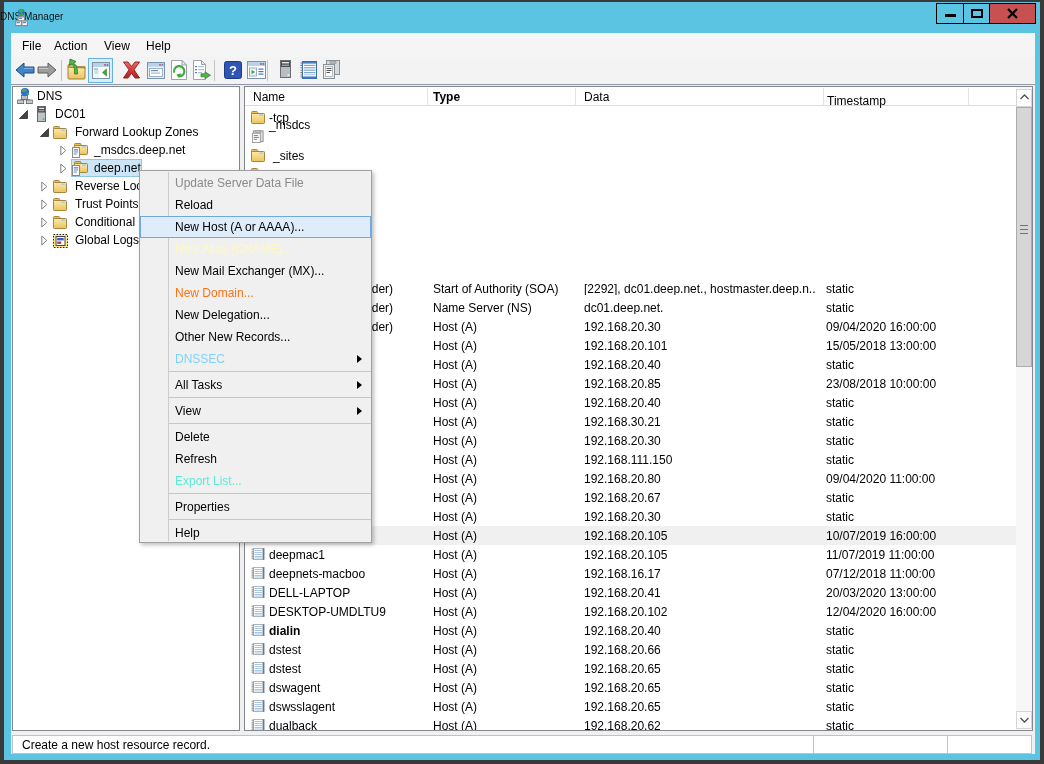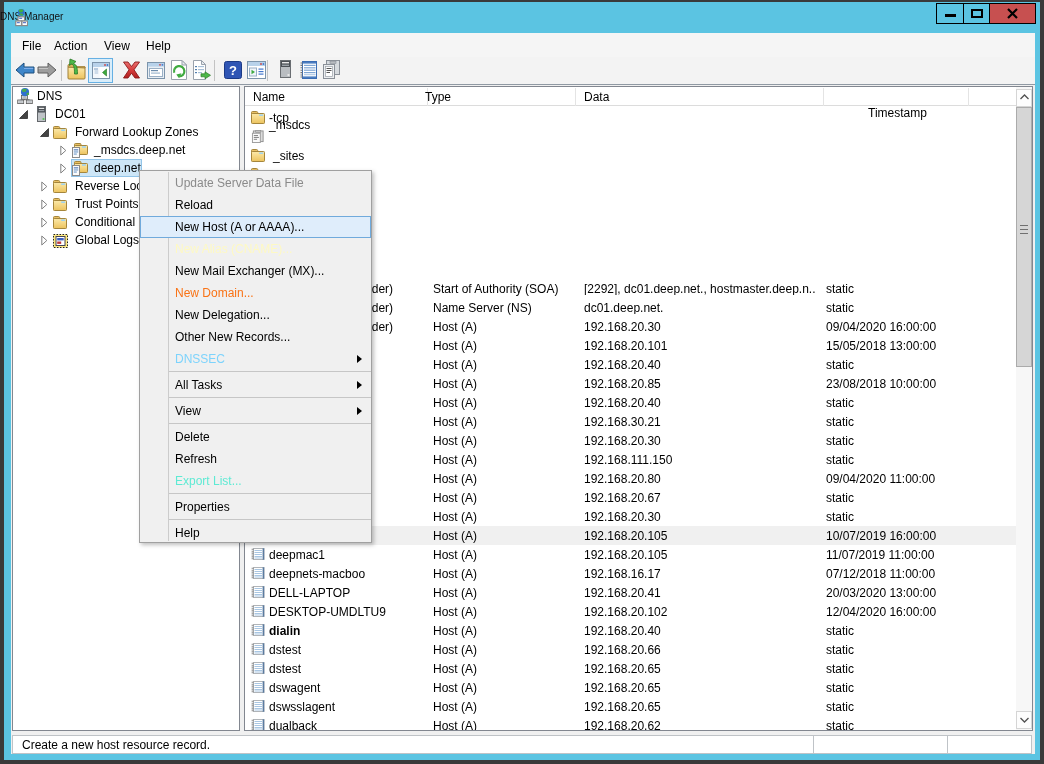--- a/index.html
+++ b/index.html
@@ -291,23 +291,23 @@
     </svg>
 <div class="txt" style="left:62px; top:147px;">Global Logs</div>
 </div>
 <div class="abs" style="left:245px; top:87px; width:787px; height:643px; overflow:hidden; background:#fff;">
 <div class="abs" style="left:0; top:0; width:787px; height:19px; background:#fff; border-bottom:1px solid #dcdcdc;"></div>
 <div class="abs" style="left:182px; top:1px; width:1px; height:18px; background:#e4e4e4;"></div>
 <div class="abs" style="left:330px; top:1px; width:1px; height:18px; background:#e4e4e4;"></div>
 <div class="abs" style="left:578px; top:1px; width:1px; height:18px; background:#e4e4e4;"></div>
 <div class="abs" style="left:723px; top:1px; width:1px; height:18px; background:#e4e4e4;"></div>
 <div class="txt" style="left:8px; top:4px;">Name</div>
-<div class="txt" style="left:180px; top:4px;">Type</div>
+<div class="txt" style="left:188px; top:4px;font-weight:bold;">Type</div>
 <div class="txt" style="left:339px; top:4px;">Data</div>
-<div class="txt" style="left:582px; top:20px;margin-left:41px;">Timestamp</div>
+<div class="txt" style="left:582px; top:8px;">Timestamp</div>
 <svg class="abs" style="left:6px; top:24px;" width="14" height="13">
       <use href="#fo"></use>
     </svg>
 <div class="txt" style="left:24px; top:25px;">-tcp</div>
 <svg class="abs" style="left:6px; top:43px;" width="14" height="13">
       <use href="#gf"></use>
     </svg>
 <div class="txt" style="left:24px; top:32px;">_msdcs</div>
 <svg class="abs" style="left:6px; top:62px;" width="14" height="13">
       <use href="#fo"></use>

